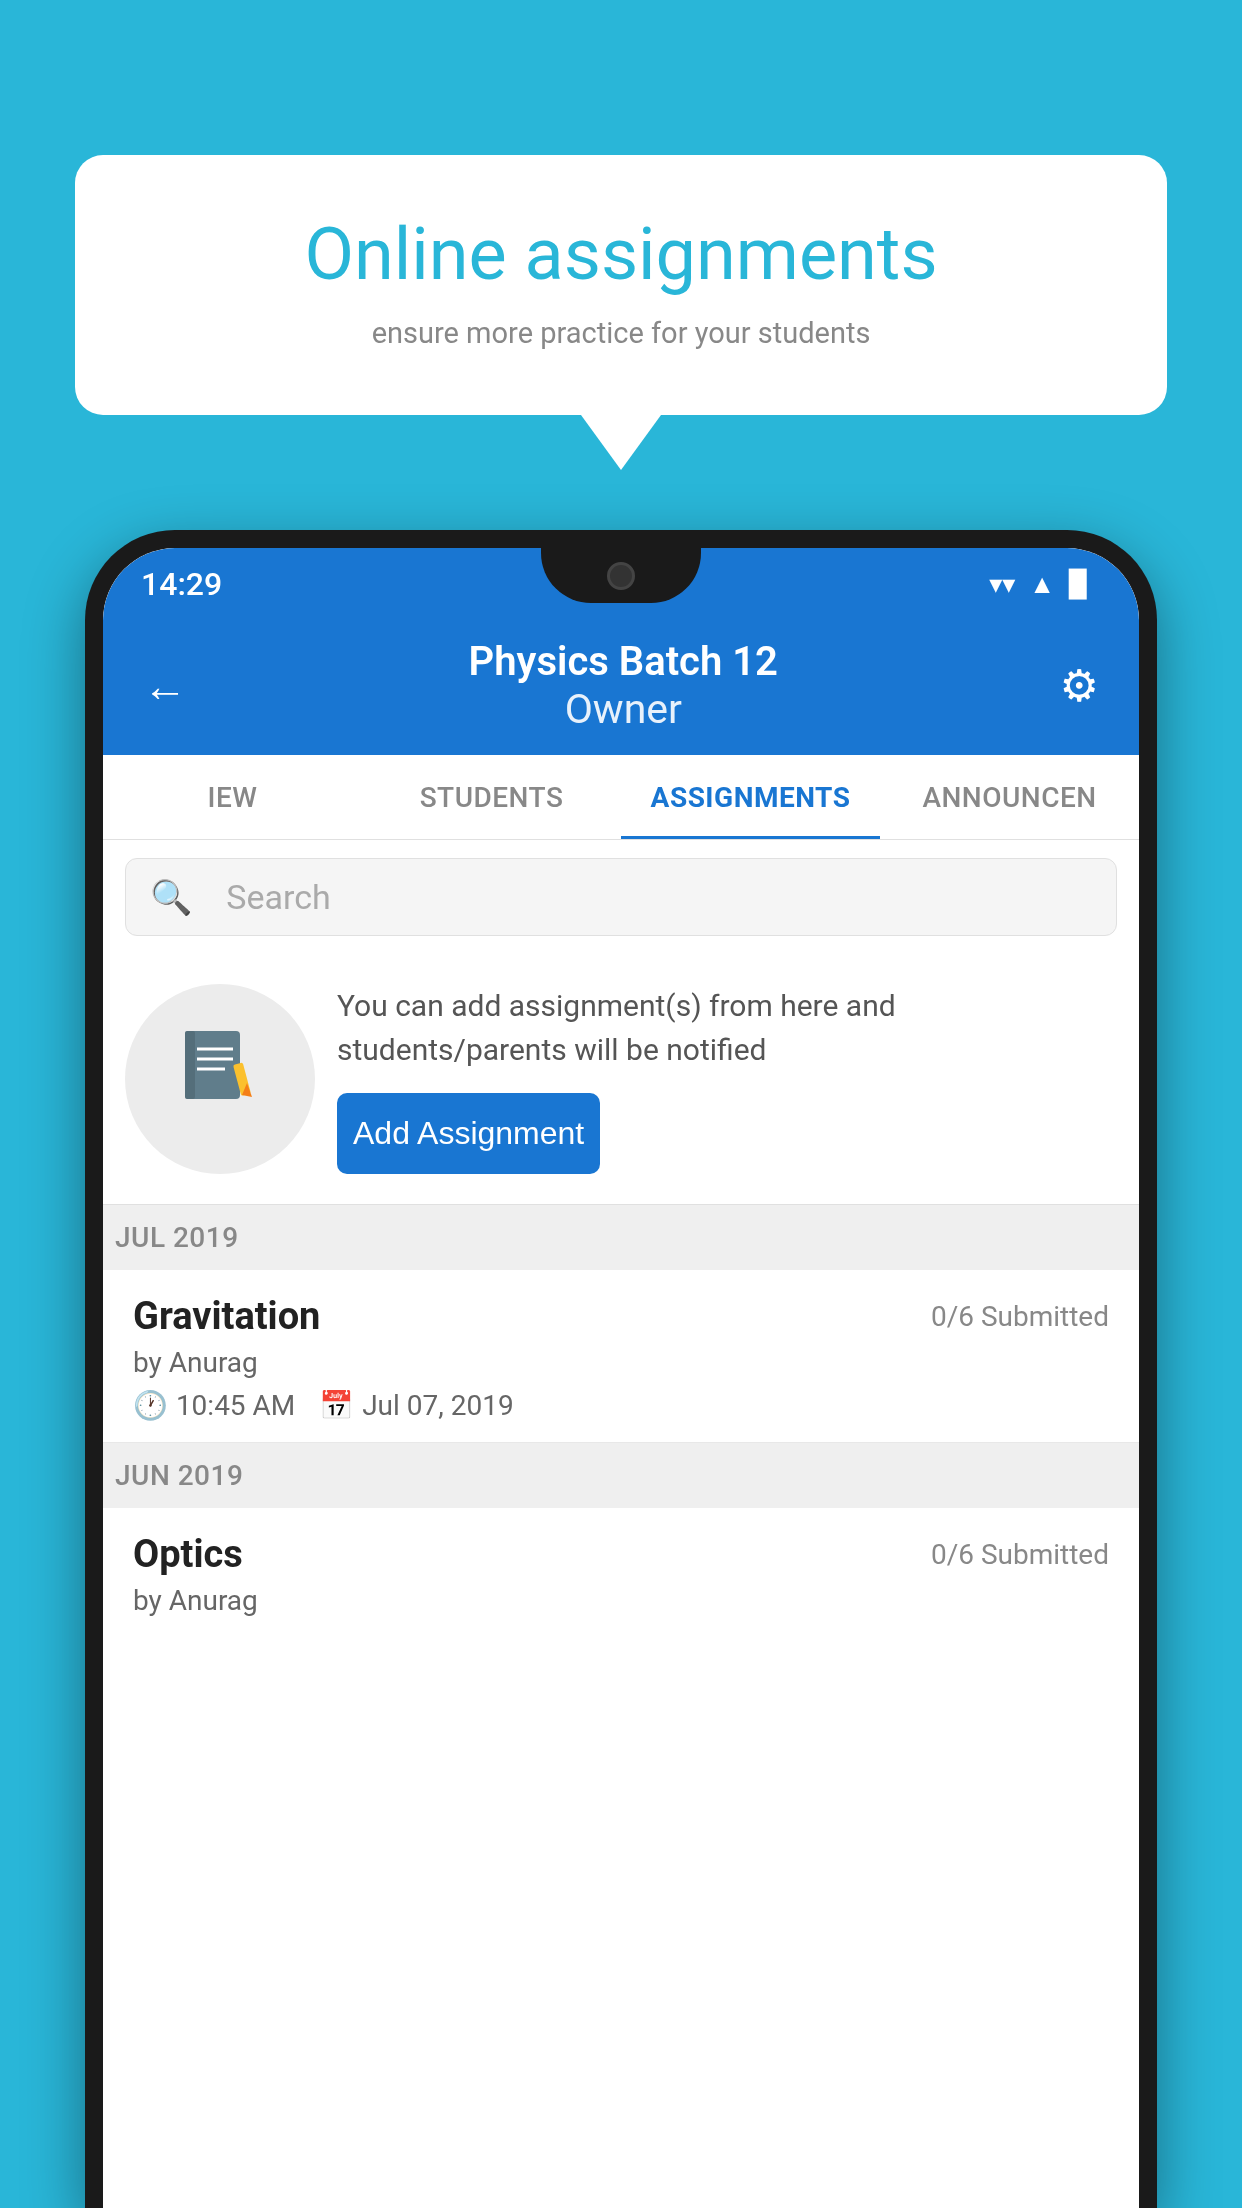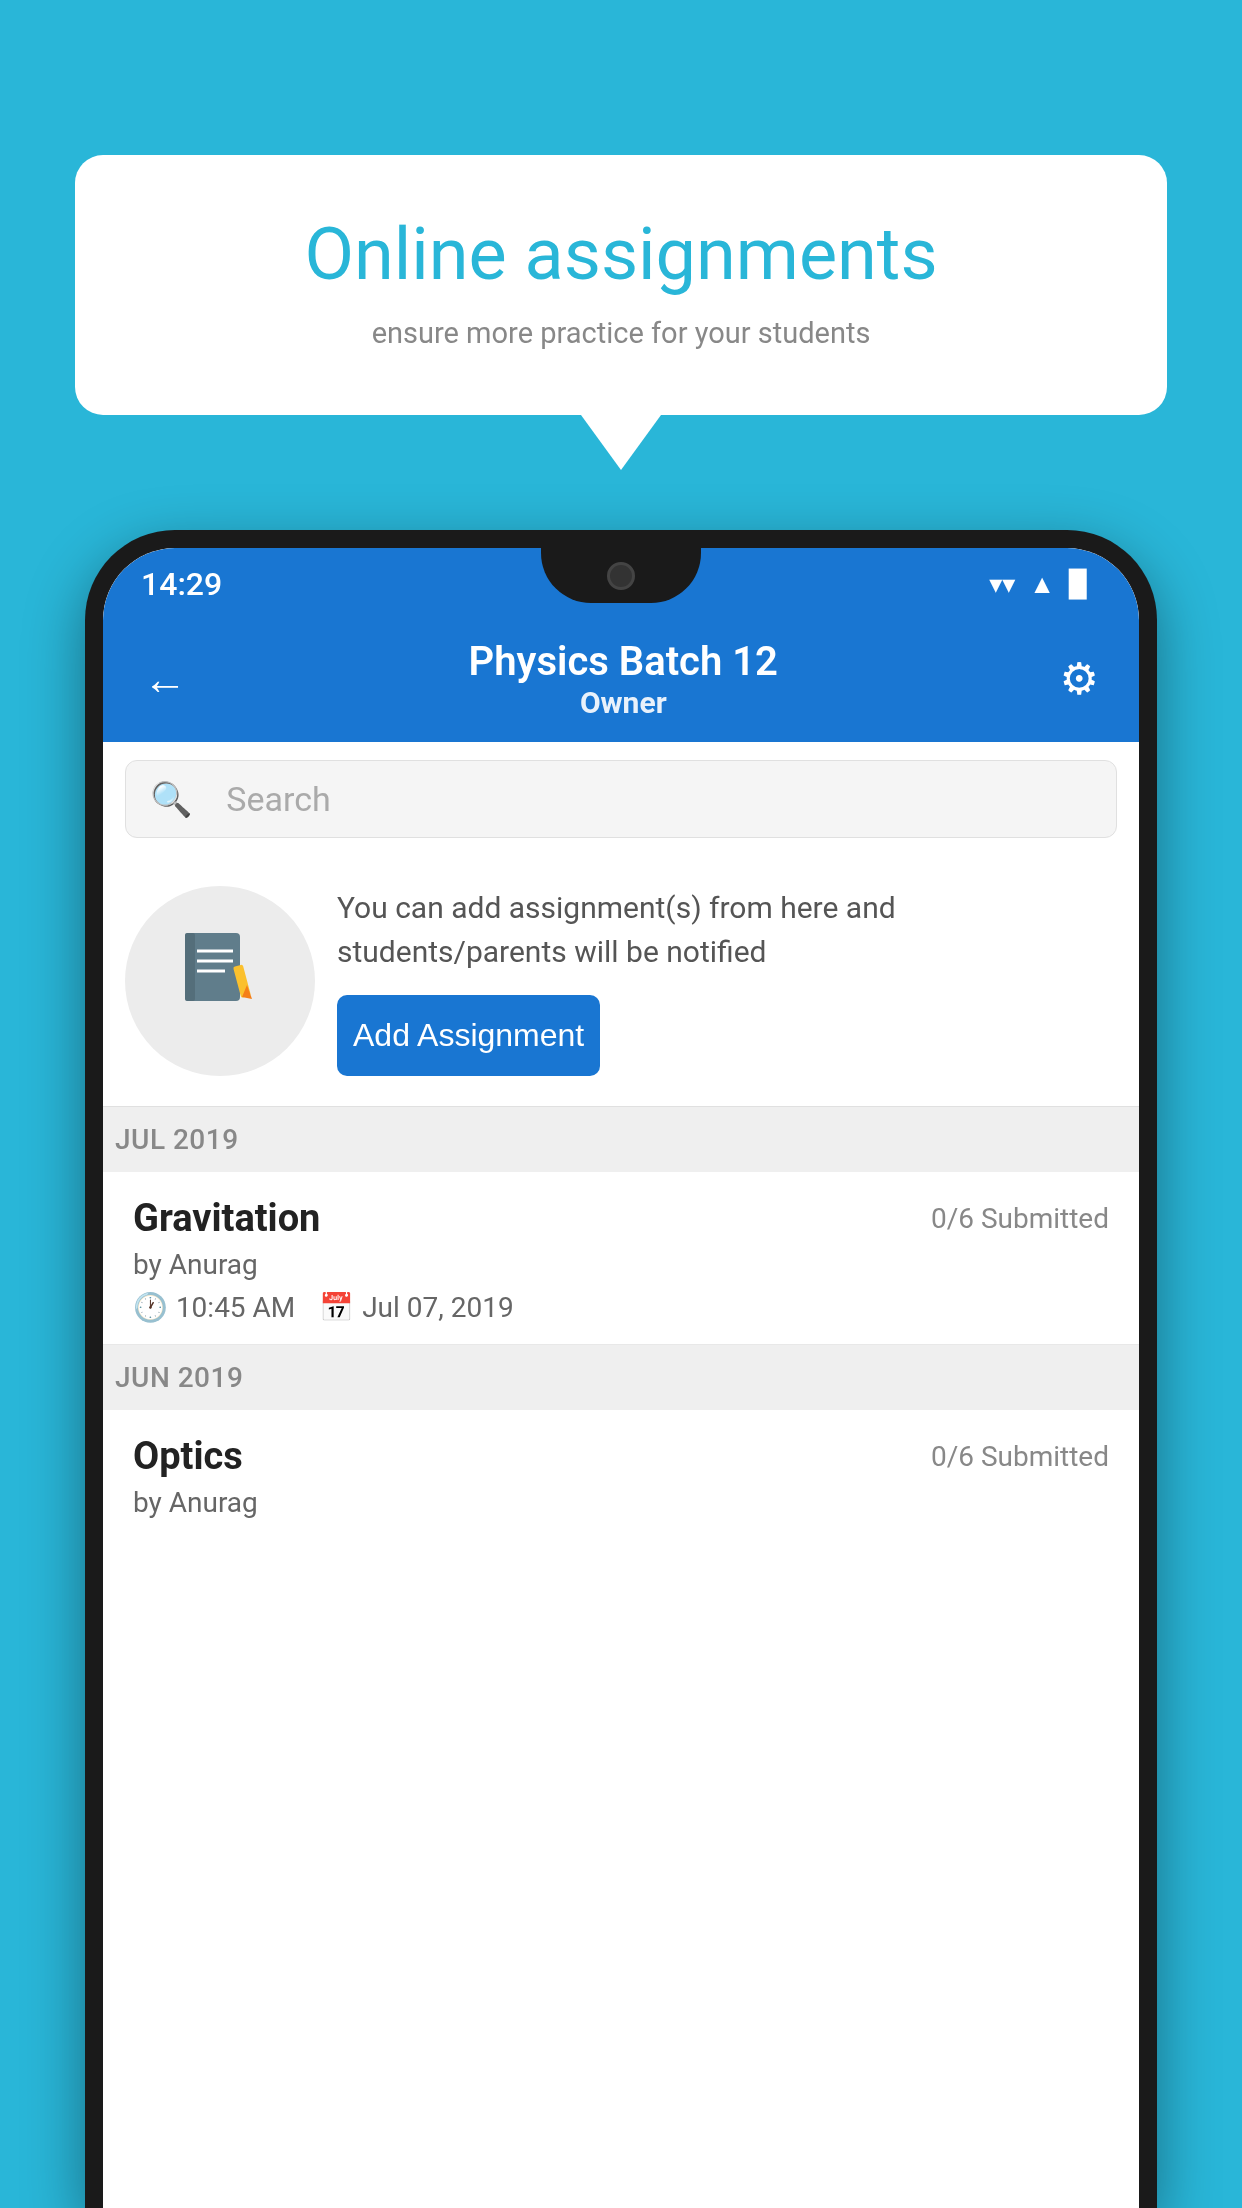--- a/index.html
+++ b/index.html
@@ -148,22 +148,22 @@
     }
 
     .header-title {
       color: white;
       font-size: 40px;
       font-weight: 600;
     }
 
     .header-subtitle {
       color: rgba(255,255,255,0.9);
-      font-size: 30px;
-      font-weight: 700;
+      font-size: 41px;
+      font-weight: 400;
     }
 
     .header-settings {
       color: white;
       font-size: 44px;
       cursor: pointer;
     }
 
     
     .tabs-container {
@@ -371,20 +371,26 @@
 
     <div class="app-header">
       <span class="header-back">←</span>
       <div class="header-center">
         <div class="header-title">Physics Batch 12</div>
         <div class="header-subtitle">Owner</div>
       </div>
       <span class="header-settings">⚙</span>
     </div>
 
+    <div class="tabs-container">
+      <div class="tab-item">IEW</div>
+      <div class="tab-item">STUDENTS</div>
+      <div class="tab-item active">ASSIGNMENTS</div>
+      <div class="tab-item">ANNOUNCEN</div>
+    </div>
 
     <div class="search-container">
       <div class="search-bar">
         <span class="search-icon-wrap">🔍</span>
         <span class="search-text">Search</span>
       </div>
     </div>
 
     <div class="promo-section">
       <div class="promo-icon-circle">

